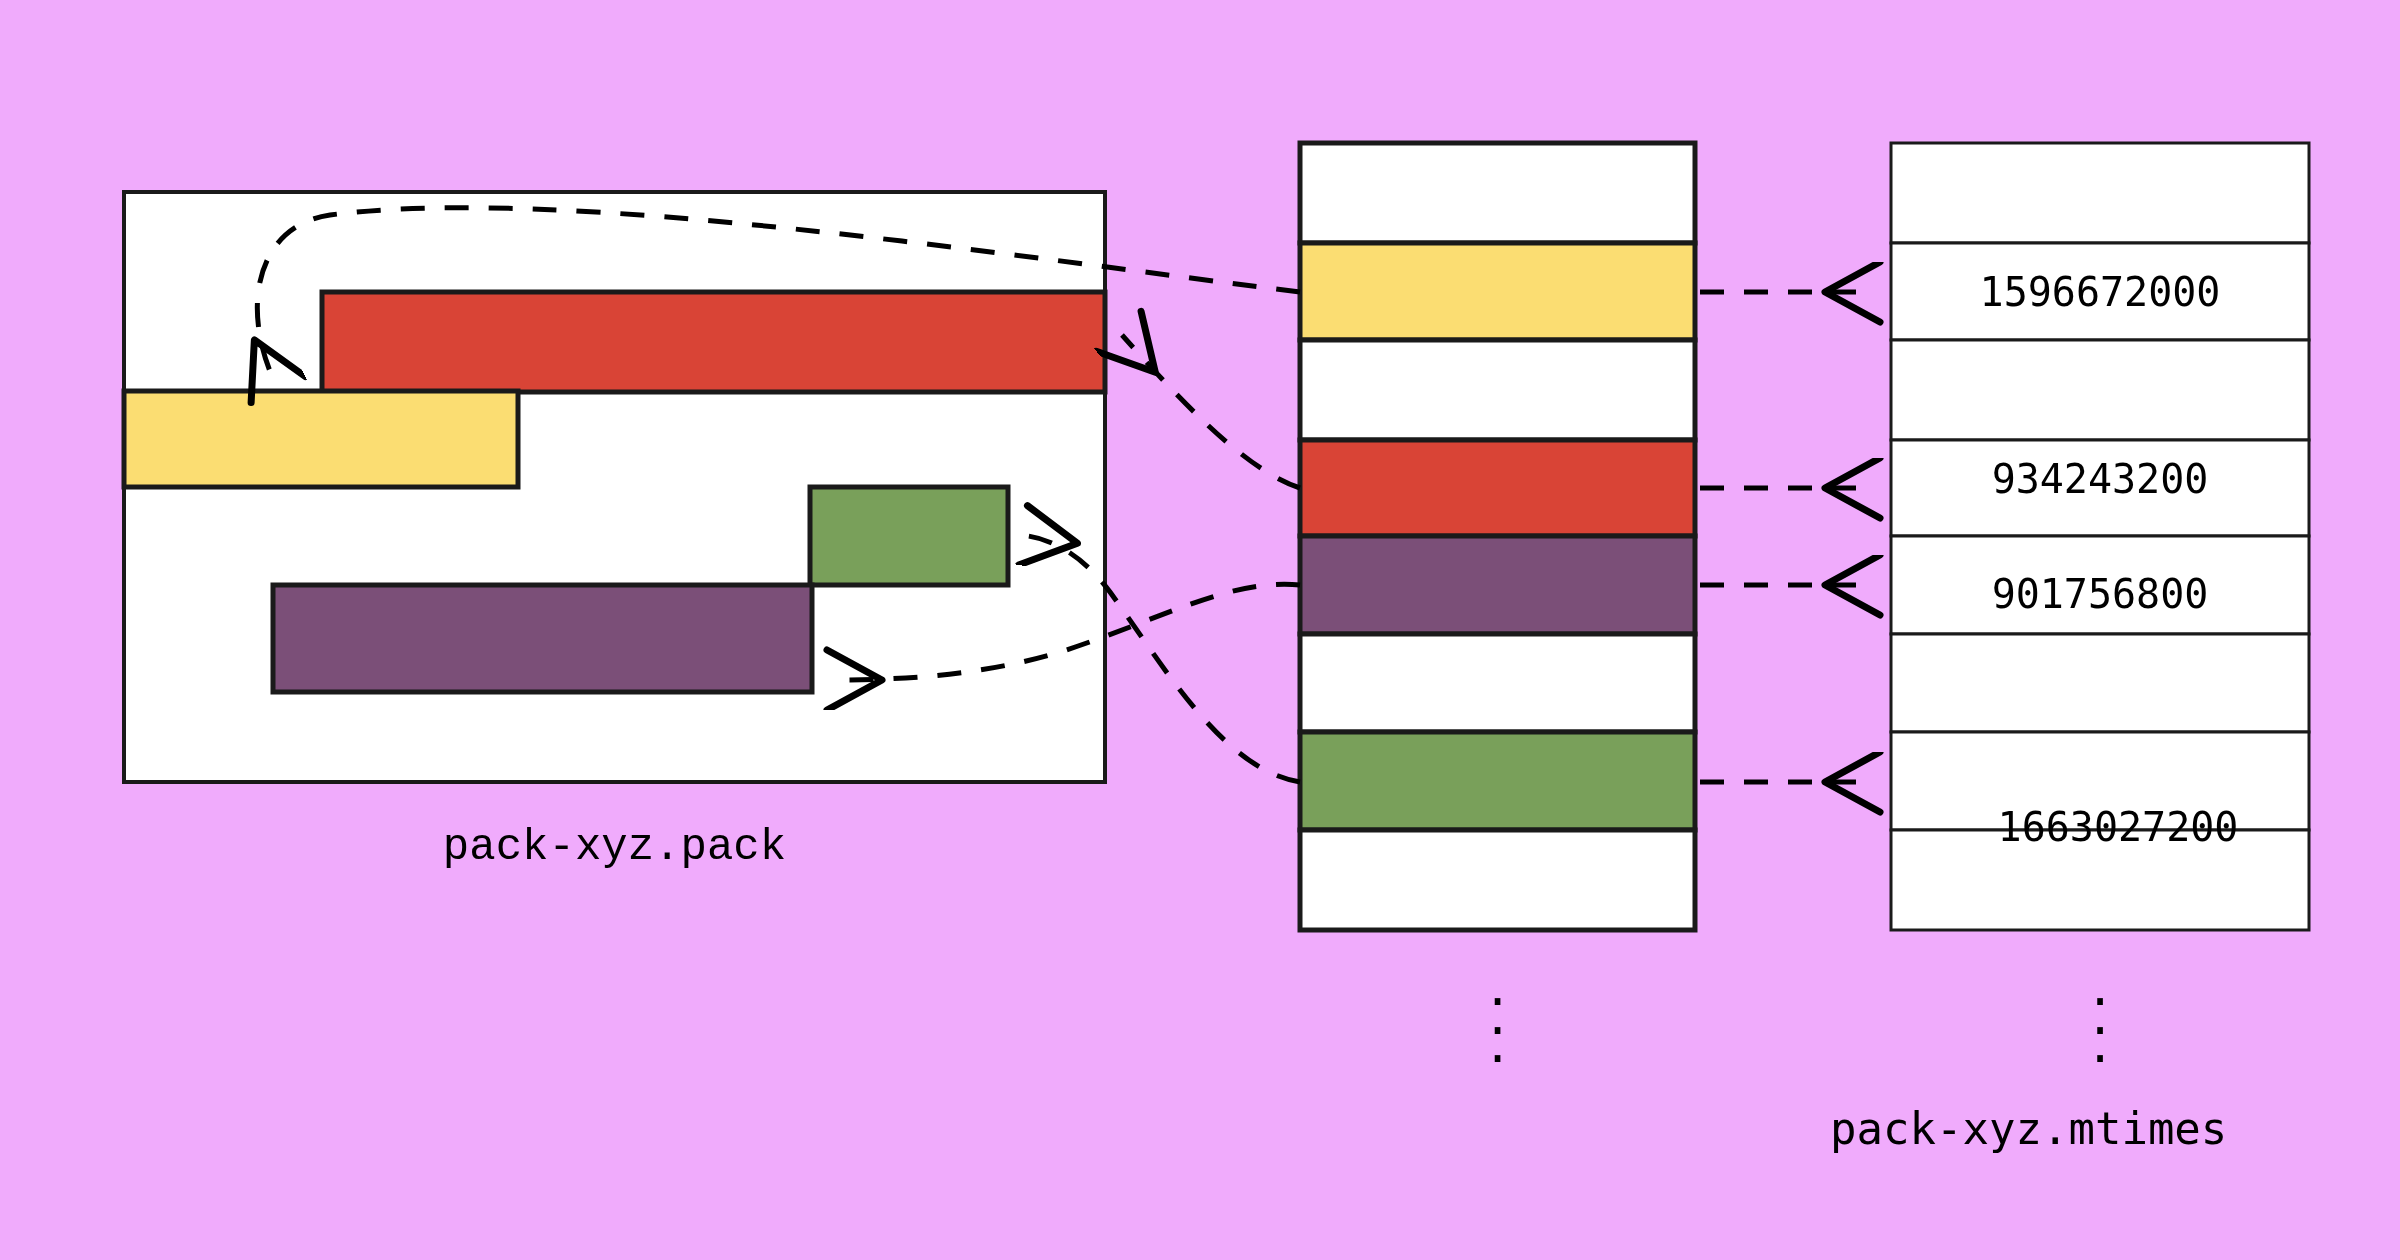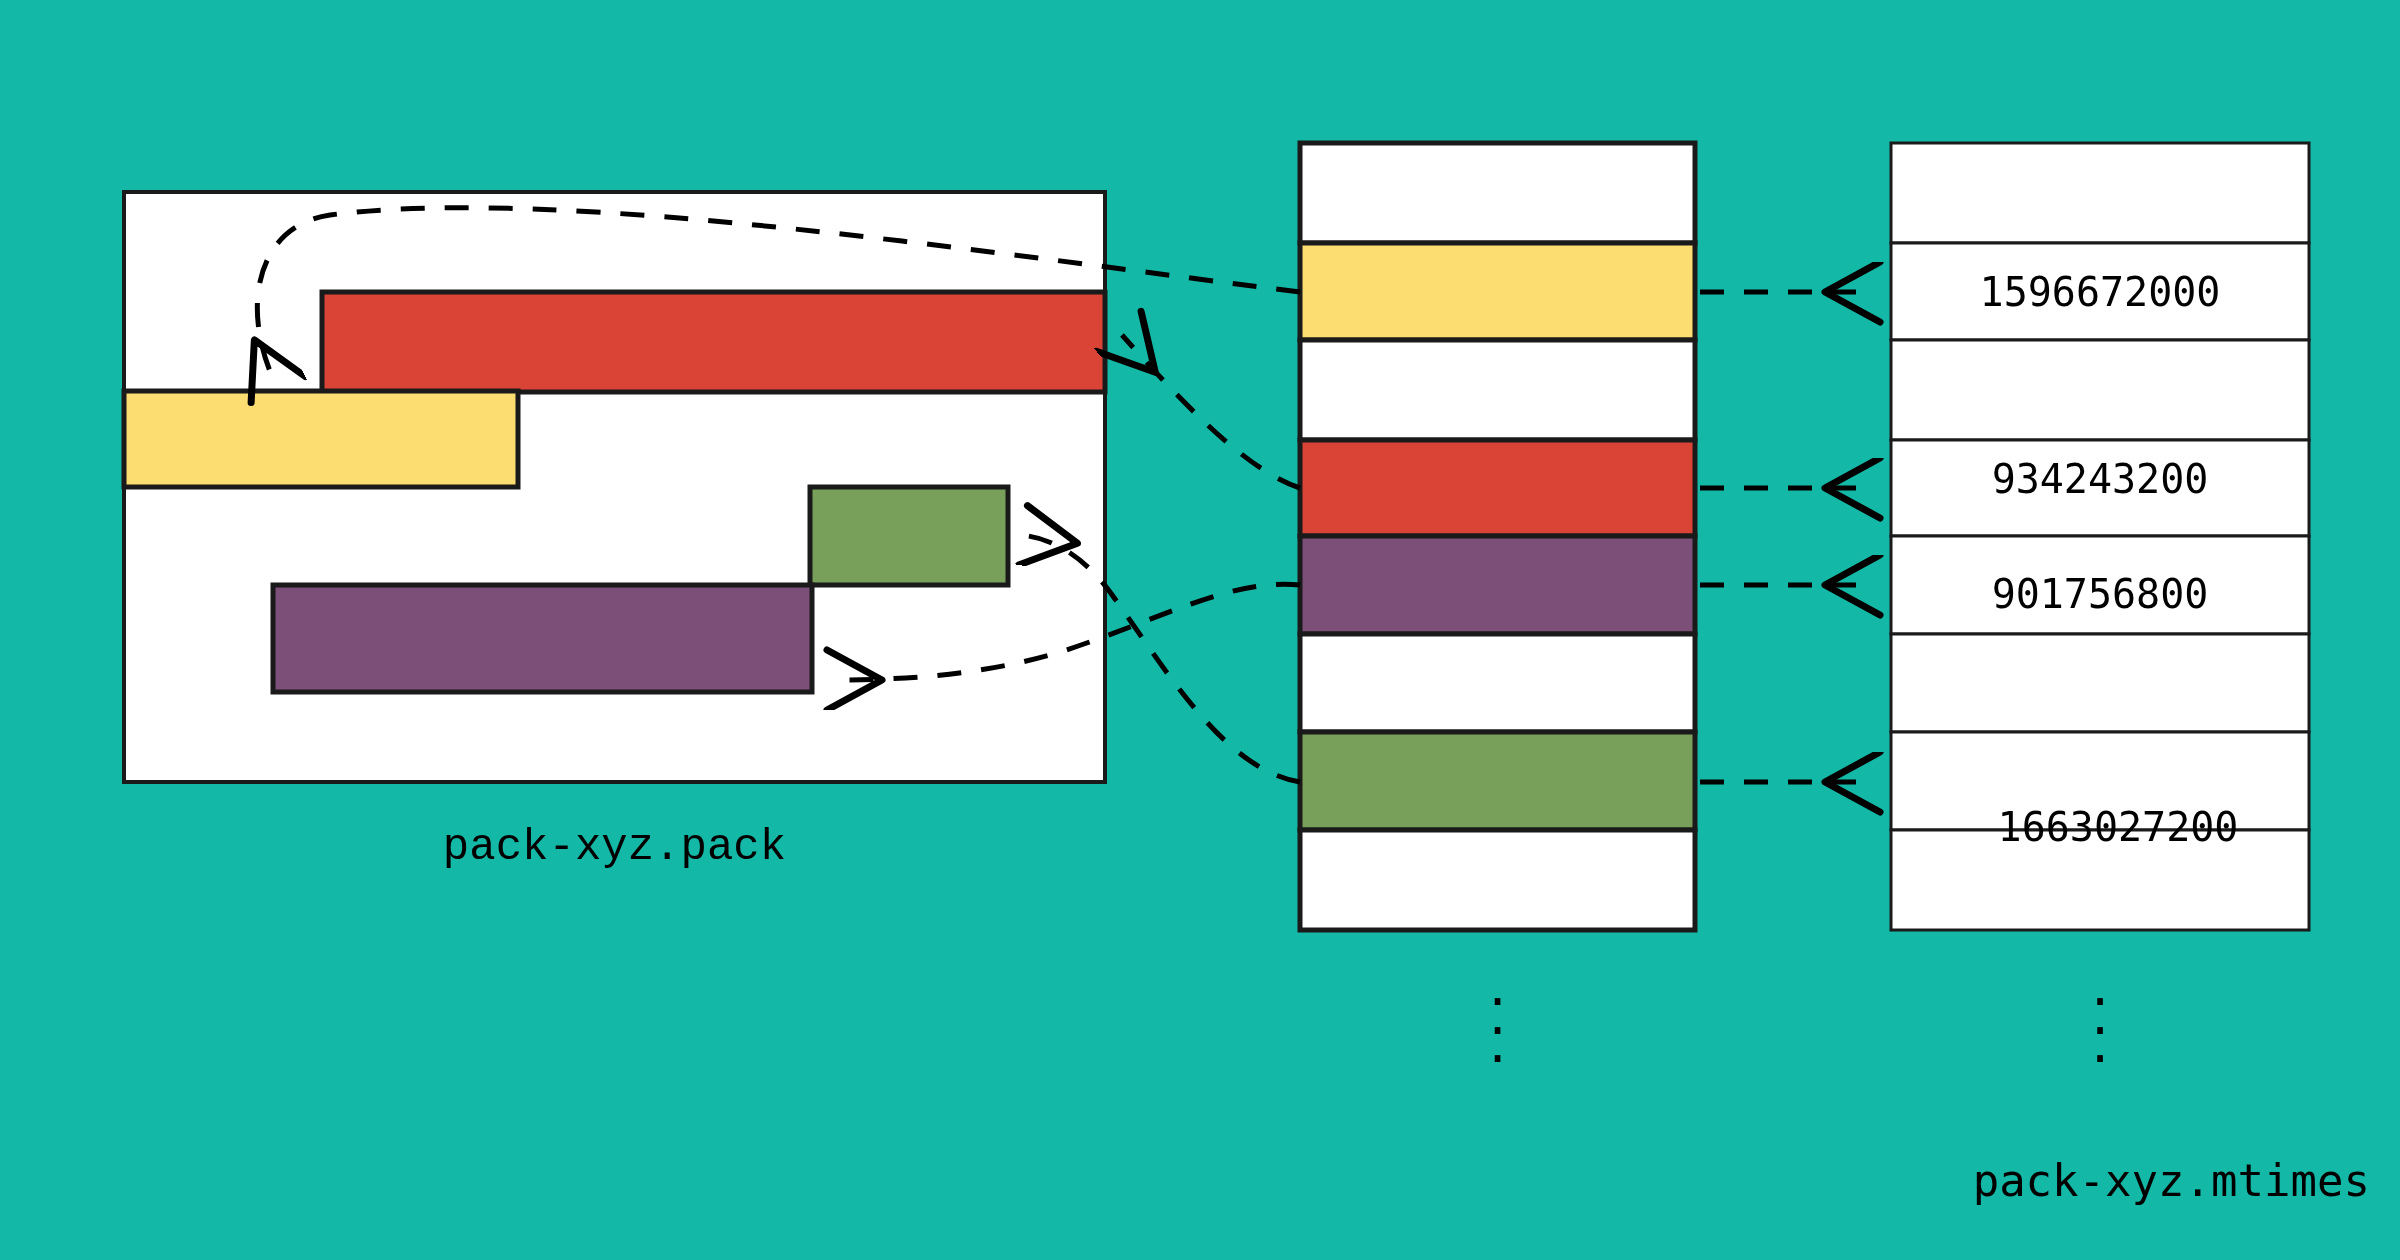--- a/index.html
+++ b/index.html
@@ -4,21 +4,21 @@
 <style>
   html, body {
     margin: 0;
     padding: 0;
     background: #ffffff;
   }
   #canvas {
     position: relative;
     width: 2400px;
     height: 1260px;
-    background: #14b8a6;
+    background: #f0abfc;
     overflow: hidden;
     font-family: "DejaVu Sans Mono", "Liberation Mono", monospace;
   }
   svg.layer {
     position: absolute;
     left: 0;
     top: 0;
     width: 2400px;
     height: 1260px;
     overflow: visible;
@@ -130,15 +130,15 @@
 
   <div class="ellipsis" style="left:1891px; top:975px; width:418px;">
     <div>.</div>
       <div>.</div>
       <div>.</div>
   </div>
 
   <div class="caption" style="left:124px; top:822px; width:981px; text-align:center;font-family:Liberation Mono, monospace;">pack-xyz.pack</div>
 
 
-  <div class="caption" style="left:1830px; top:1155px; width:540px; text-align:right;">pack-xyz.mtimes</div>
+  <div class="caption" style="left:1830px; top:1103px; width:540px; text-align:left;">pack-xyz.mtimes</div>
 
 </div>
 
 </body></html>

